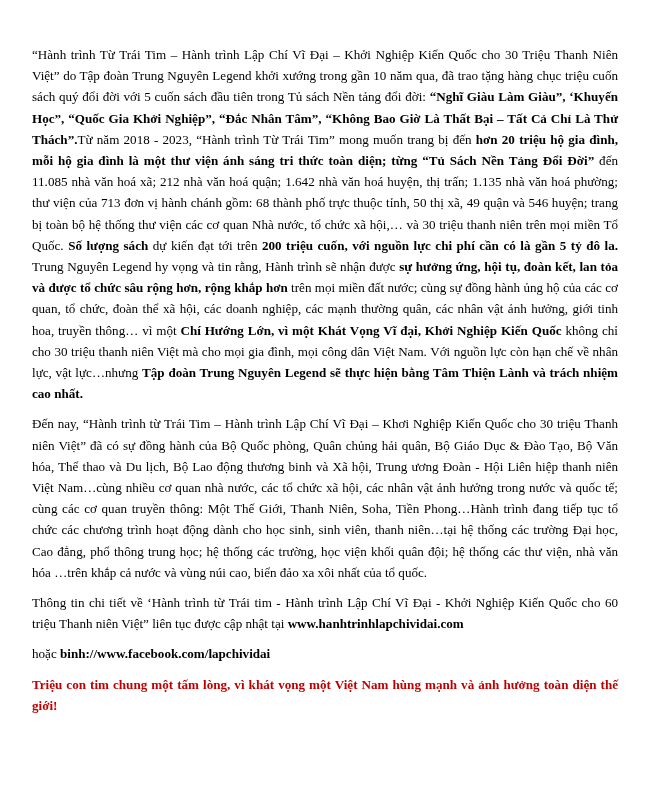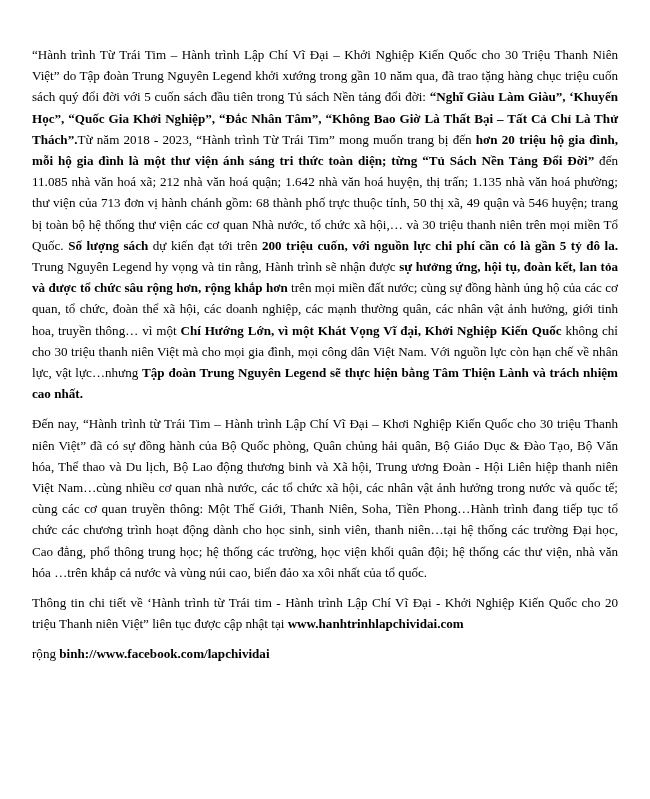--- a/index.html
+++ b/index.html
@@ -40,16 +40,17 @@
   .u {
   }
 </style>
 </head>
 <body>
 
 <div class="page">
   <div id="doc-body">
       <p><span>“Hành trình Từ Trái Tim – Hành trình Lập Chí Vĩ Đại – Khởi Nghiệp Kiến Quốc cho 30 Triệu Thanh Niên Việt” do Tập đoàn Trung Nguyên Legend khởi xướng trong gần 10 năm qua, đã trao tặng hàng chục triệu cuốn sách quý đổi đời với 5 cuốn sách đầu tiên trong Tủ sách Nền tảng đổi đời: </span><span class="b">“Nghĩ Giàu Làm Giàu”, ‘Khuyến Học”, “Quốc Gia Khởi Nghiệp”, “Đắc Nhân Tâm”, “Không Bao Giờ Là Thất Bại – Tất Cả Chỉ Là Thử Thách”.</span><span>Từ năm 2018 - 2023, “Hành trình Từ Trái Tim” mong muốn trang bị đến </span><span class="b">hơn 20 triệu hộ gia đình, mỗi hộ gia đình là một thư viện ánh sáng tri thức toàn diện; từng “Tủ Sách Nền Tảng Đổi Đời”</span><span> đến 11.085 nhà văn hoá xã; 212 nhà văn hoá quận; 1.642 nhà văn hoá huyện, thị trấn; 1.135 nhà văn hoá phường; thư viện của 713 đơn vị hành chánh gồm: 68 thành phố trực thuộc tỉnh, 50 thị xã, 49 quận và 546 huyện; trang bị toàn bộ hệ thống thư viện các cơ quan Nhà nước, tổ chức xã hội,… và 30 triệu thanh niên trên mọi miền Tổ Quốc. </span><span class="b">Số lượng sách</span><span> dự kiến đạt tới trên </span><span class="b">200 triệu cuốn, với nguồn lực chi phí cần có là gần 5 tỷ đô la.</span><span> Trung Nguyên Legend hy vọng và tin rằng, Hành trình sẽ nhận được </span><span class="b">sự hưởng ứng, hội tụ, đoàn kết, lan tỏa và được tổ chức sâu rộng hơn, rộng khắp hơn</span><span> trên mọi miền đất nước; cùng sự đồng hành ủng hộ của các cơ quan, tổ chức, đoàn thể xã hội, các doanh nghiệp, các mạnh thường quân, các nhân vật ảnh hưởng, giới tinh hoa, truyền thông… vì một </span><span class="b">Chí Hướng Lớn, vì một Khát Vọng Vĩ đại, Khởi Nghiệp Kiến Quốc</span><span> không chỉ cho 30 triệu thanh niên Việt mà cho mọi gia đình, mọi công dân Việt Nam. Với nguồn lực còn hạn chế về nhân lực, vật lực…nhưng </span><span class="b">Tập đoàn Trung Nguyên Legend sẽ thực hiện bằng Tâm Thiện Lành và trách nhiệm cao nhất.</span></p>
       <p><span>Đến nay, “Hành trình từ Trái Tim – Hành trình Lập Chí Vĩ Đại – Khơi Nghiệp Kiến Quốc cho 30 triệu Thanh niên Việt” đã có sự đồng hành của Bộ Quốc phòng, Quân chủng hải quân, Bộ Giáo Dục &amp; Đào Tạo, Bộ Văn hóa, Thể thao và Du lịch, Bộ Lao động thương binh và Xã hội, Trung ương Đoàn - Hội Liên hiệp thanh niên Việt Nam…cùng nhiều cơ quan nhà nước, các tổ chức xã hội, các nhân vật ảnh hưởng trong nước và quốc tế; cùng các cơ quan truyền thông: Một Thế Giới, Thanh Niên, Soha, Tiền Phong…Hành trình đang tiếp tục tổ chức các chương trình hoạt động dành cho học sinh, sinh viên, thanh niên…tại hệ thống các trường Đại học, Cao đẳng, phổ thông trung học; hệ thống các trường, học viện khối quân đội; hệ thống các thư viện, nhà văn hóa …trên khắp cả nước và vùng núi cao, biển đảo xa xôi nhất của tổ quốc.</span></p>
-      <p><span>Thông tin chi tiết về ‘Hành trình từ Trái tim - Hành trình Lập Chí Vĩ Đại - Khởi Nghiệp Kiến Quốc cho 20 triệu Thanh niên Việt” liên tục được cập nhật tại </span><span class="b u">www.hanhtrinhlapchividai.com</span></p>
-      <p><span>rộng </span><span class="b u">binh://www.facebook.com/lapchividai</span></p>
+      <p><span>Thông tin chi tiết về ‘Hành trình từ Trái tim - Hành trình Lập Chí Vĩ Đại - Khởi Nghiệp Kiến Quốc cho 60 triệu Thanh niên Việt” liên tục được cập nhật tại </span><span class="b u">www.hanhtrinhlapchividai.com</span></p>
+      <p><span>hoặc </span><span class="b u">binh://www.facebook.com/lapchividai</span></p>
+      <p class="last"><span class="red">Triệu con tim chung một tấm lòng, vì khát vọng một Việt Nam hùng mạnh và ảnh hưởng toàn diện thế giới!</span></p>
     </div>
 </div>
 
 </body></html>

